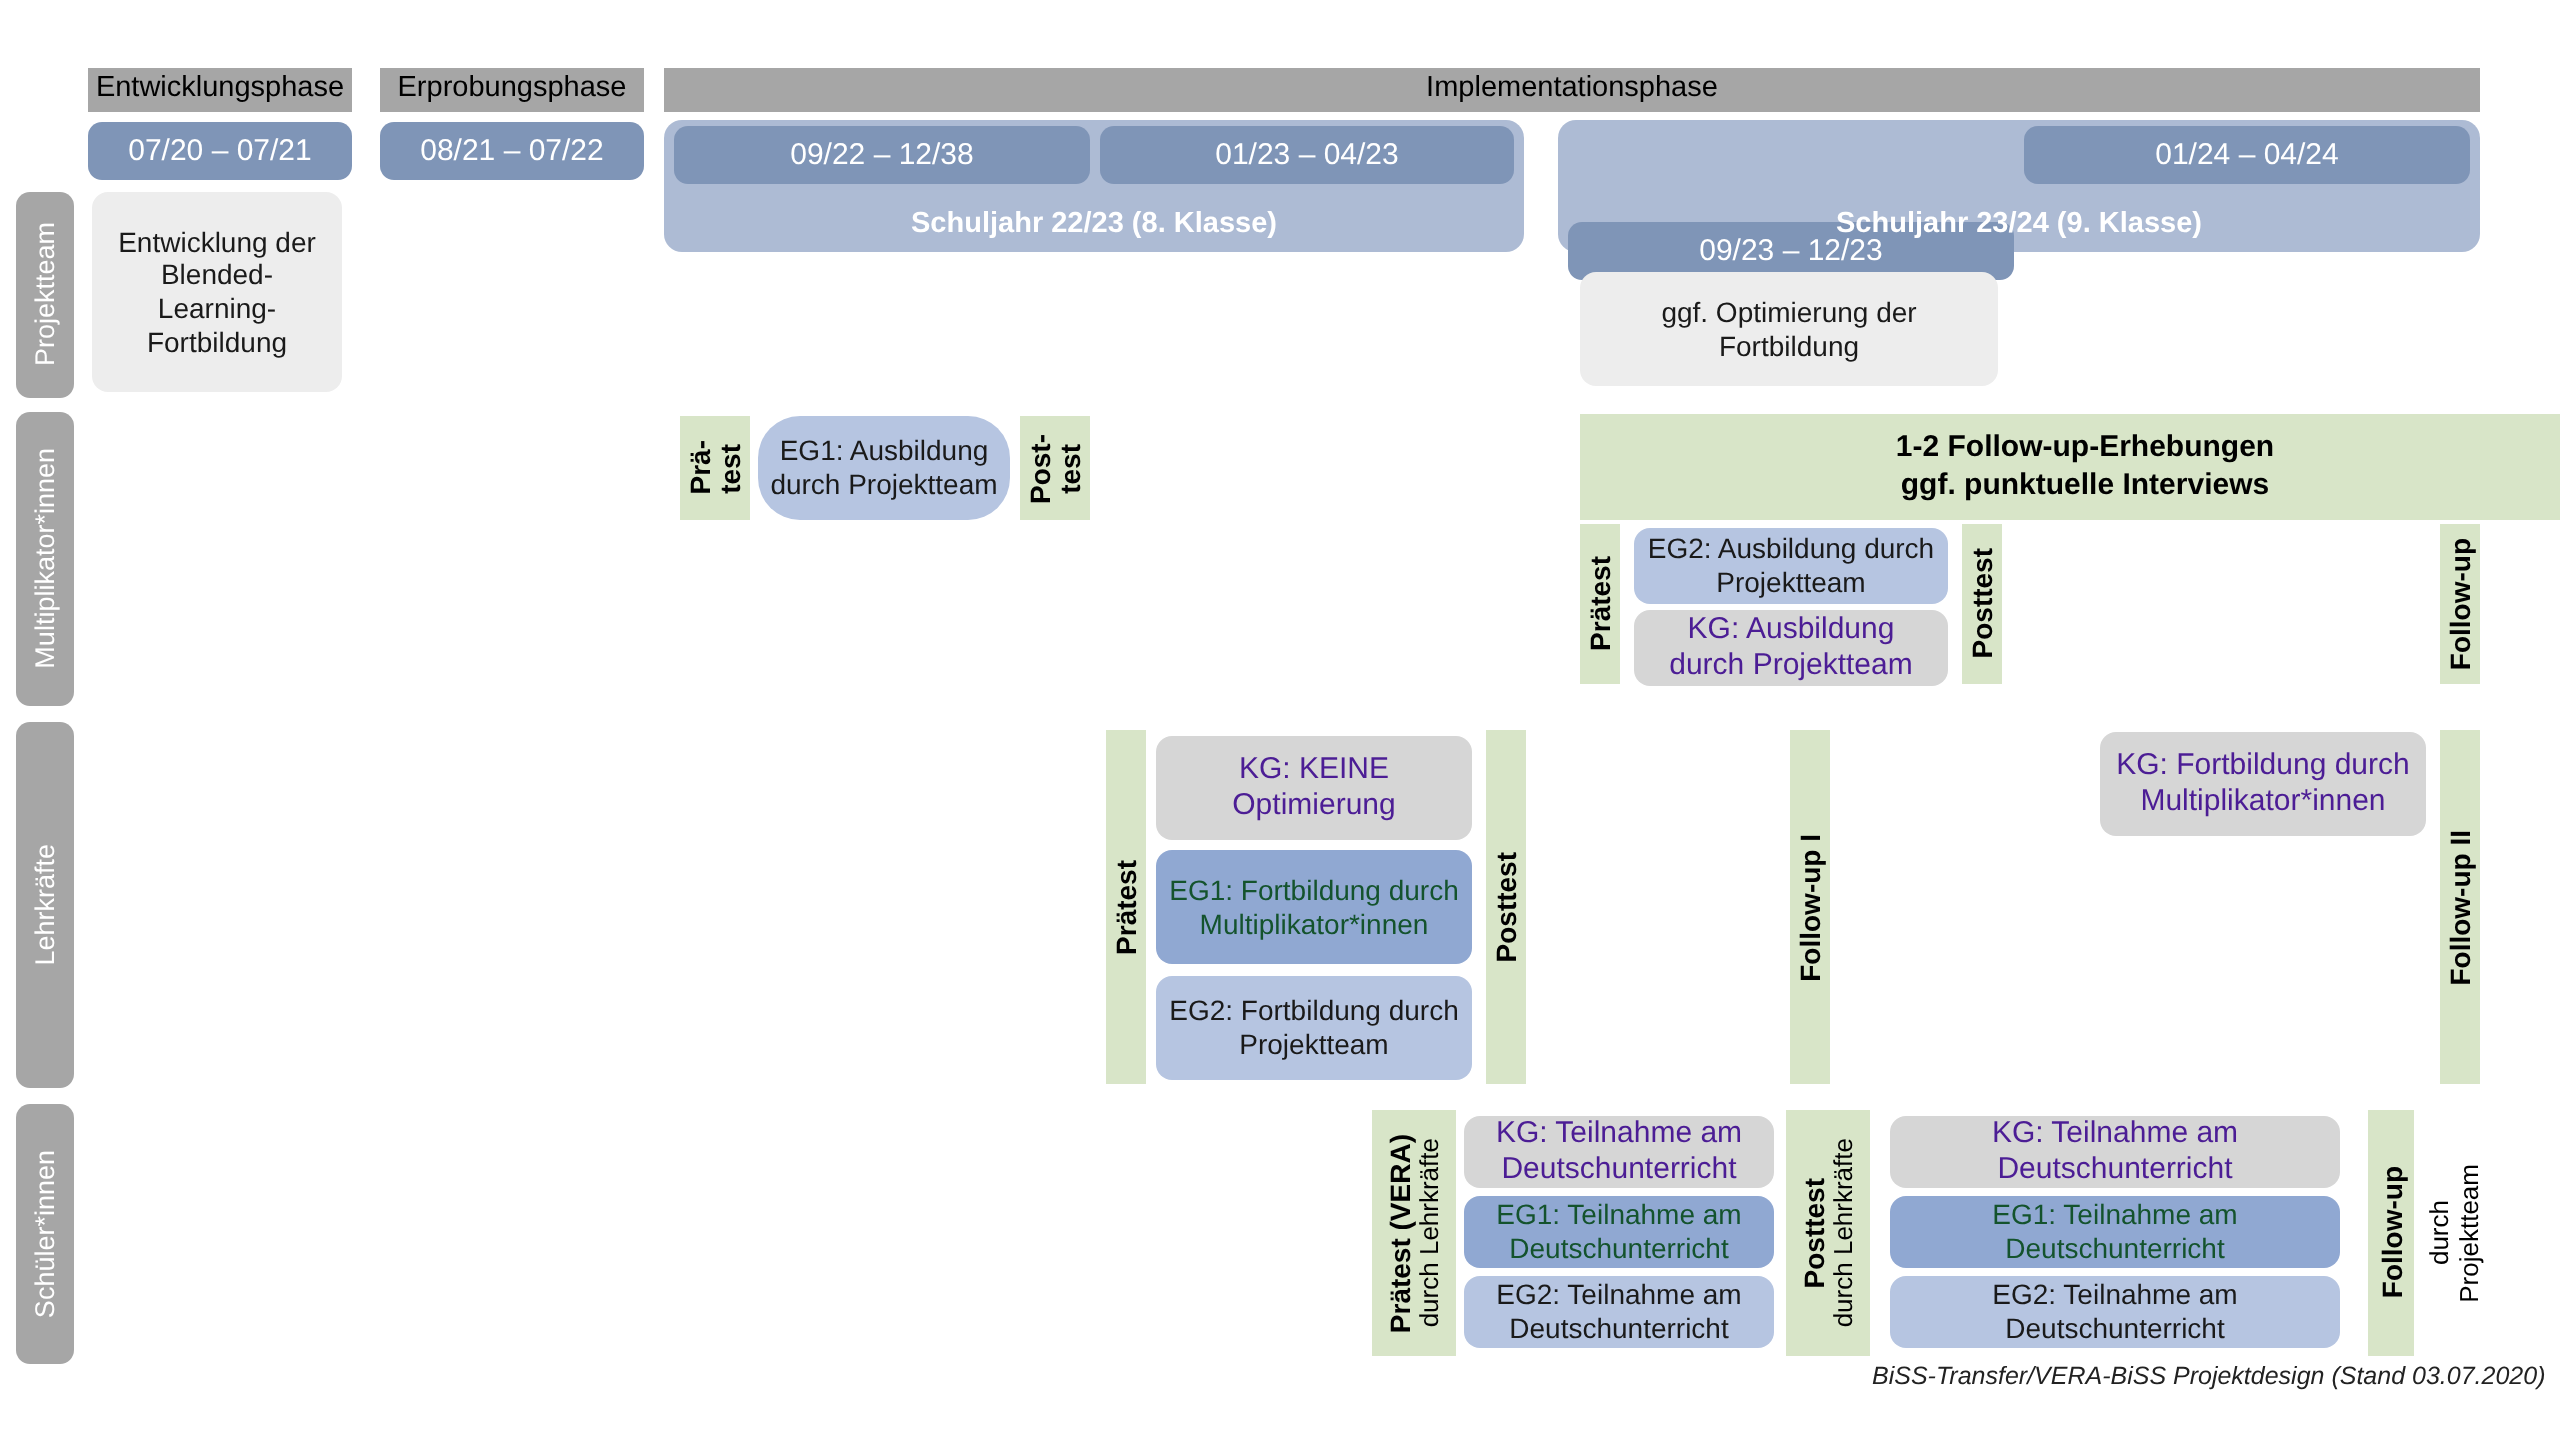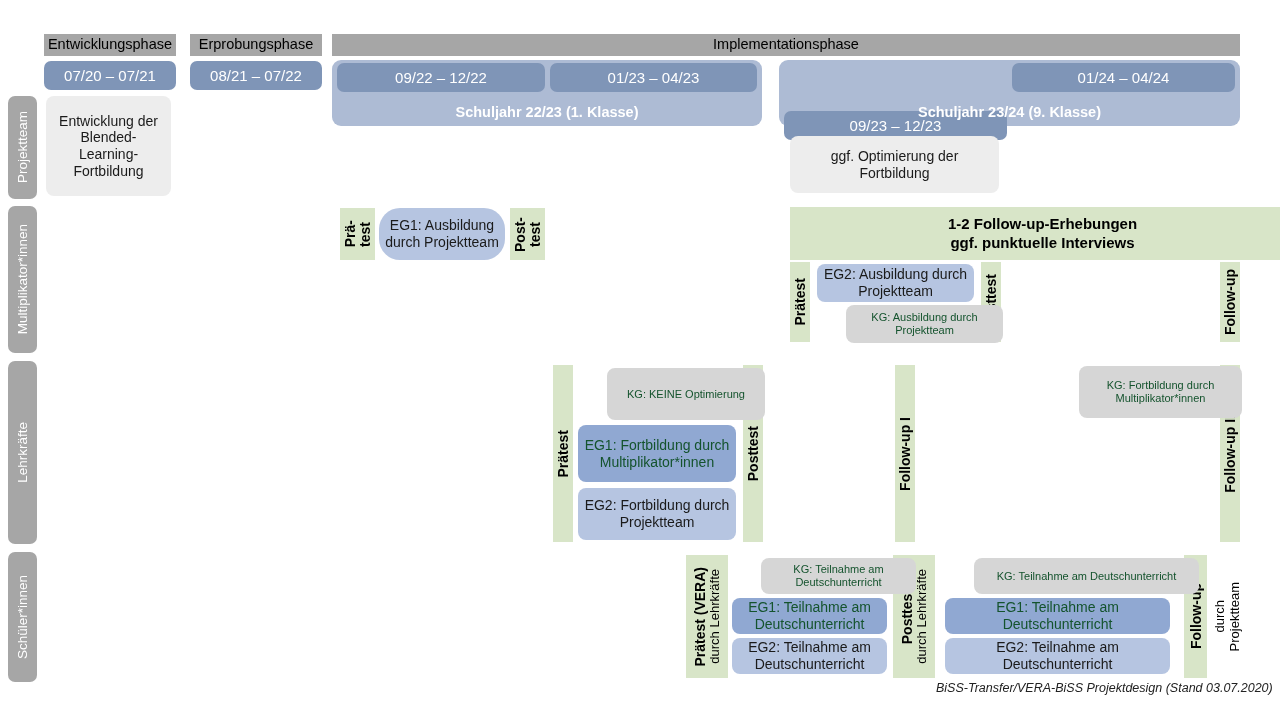--- a/index.html
+++ b/index.html
@@ -20,21 +20,21 @@
   
   .datepill{background:#7f95b7;color:#ffffff;font-size:15px;border-radius:7px;}
 
   
   .schuljahr{background:#adbbd4;border-radius:9px;}
   .schuljahr .sjlabel{position:absolute;left:0;right:0;bottom:6px;color:#ffffff;
        font-weight:bold;font-size:14.5px;text-align:center;}
 
   
   .grey{background:#ededed;color:#1a1a1a;font-size:14px;}
-  .grey2{background:#d6d6d6;color:#14532d;font-size:11px;margin-left:29px;}
+  .grey2{background:#d6d6d6;color:#4c1d95;font-size:15px;}
 
   
   .blue-mid{background:#b6c5e1;color:#1a1a1a;font-size:14px;}
   .blue-dark{background:#90a8d2;color:#14532d;font-size:14px;}
 
   
   .green{background:#d8e5c8;border-radius:0;display:flex;align-items:center;
          justify-content:center;}
   .green.band{border-radius:0;}
   .band-txt{font-weight:bold;font-size:15px;color:#000;text-align:center;line-height:1.25;}
@@ -74,26 +74,26 @@
 
   <div class="abs box datepill" style="left:44px;top:61px;width:132px;height:29px;">
     <span>07/20 – 07/21</span>
   </div>
   <div class="abs box datepill" style="left:190px;top:61px;width:132px;height:29px;">
     <span>08/21 – 07/22</span>
   </div>
 
   <div class="abs schuljahr" style="left:332px;top:60px;width:430px;height:66px;">
     <div class="abs box datepill" style="left:5px;top:3px;width:208px;height:29px;">
-      <span>09/22 – 12/22</span>
+      <span>09/22 – 12/38</span>
     </div>
     <div class="abs box datepill" style="left:218px;top:3px;width:207px;height:29px;">
       <span>01/23 – 04/23</span>
     </div>
-    <div class="sjlabel">Schuljahr 22/23 (1. Klasse)</div>
+    <div class="sjlabel">Schuljahr 22/23 (8. Klasse)</div>
   </div>
 
   <div class="abs schuljahr" style="left:779px;top:60px;width:461px;height:66px;">
     <div class="abs box datepill" style="left:5px;top:3px;width:223px;height:29px;margin-top:48px;">
       <span>09/23 – 12/23</span>
     </div>
     <div class="abs box datepill" style="left:233px;top:3px;width:223px;height:29px;">
       <span>01/24 – 04/24</span>
     </div>
     <div class="sjlabel">Schuljahr 23/24 (9. Klasse)</div>

